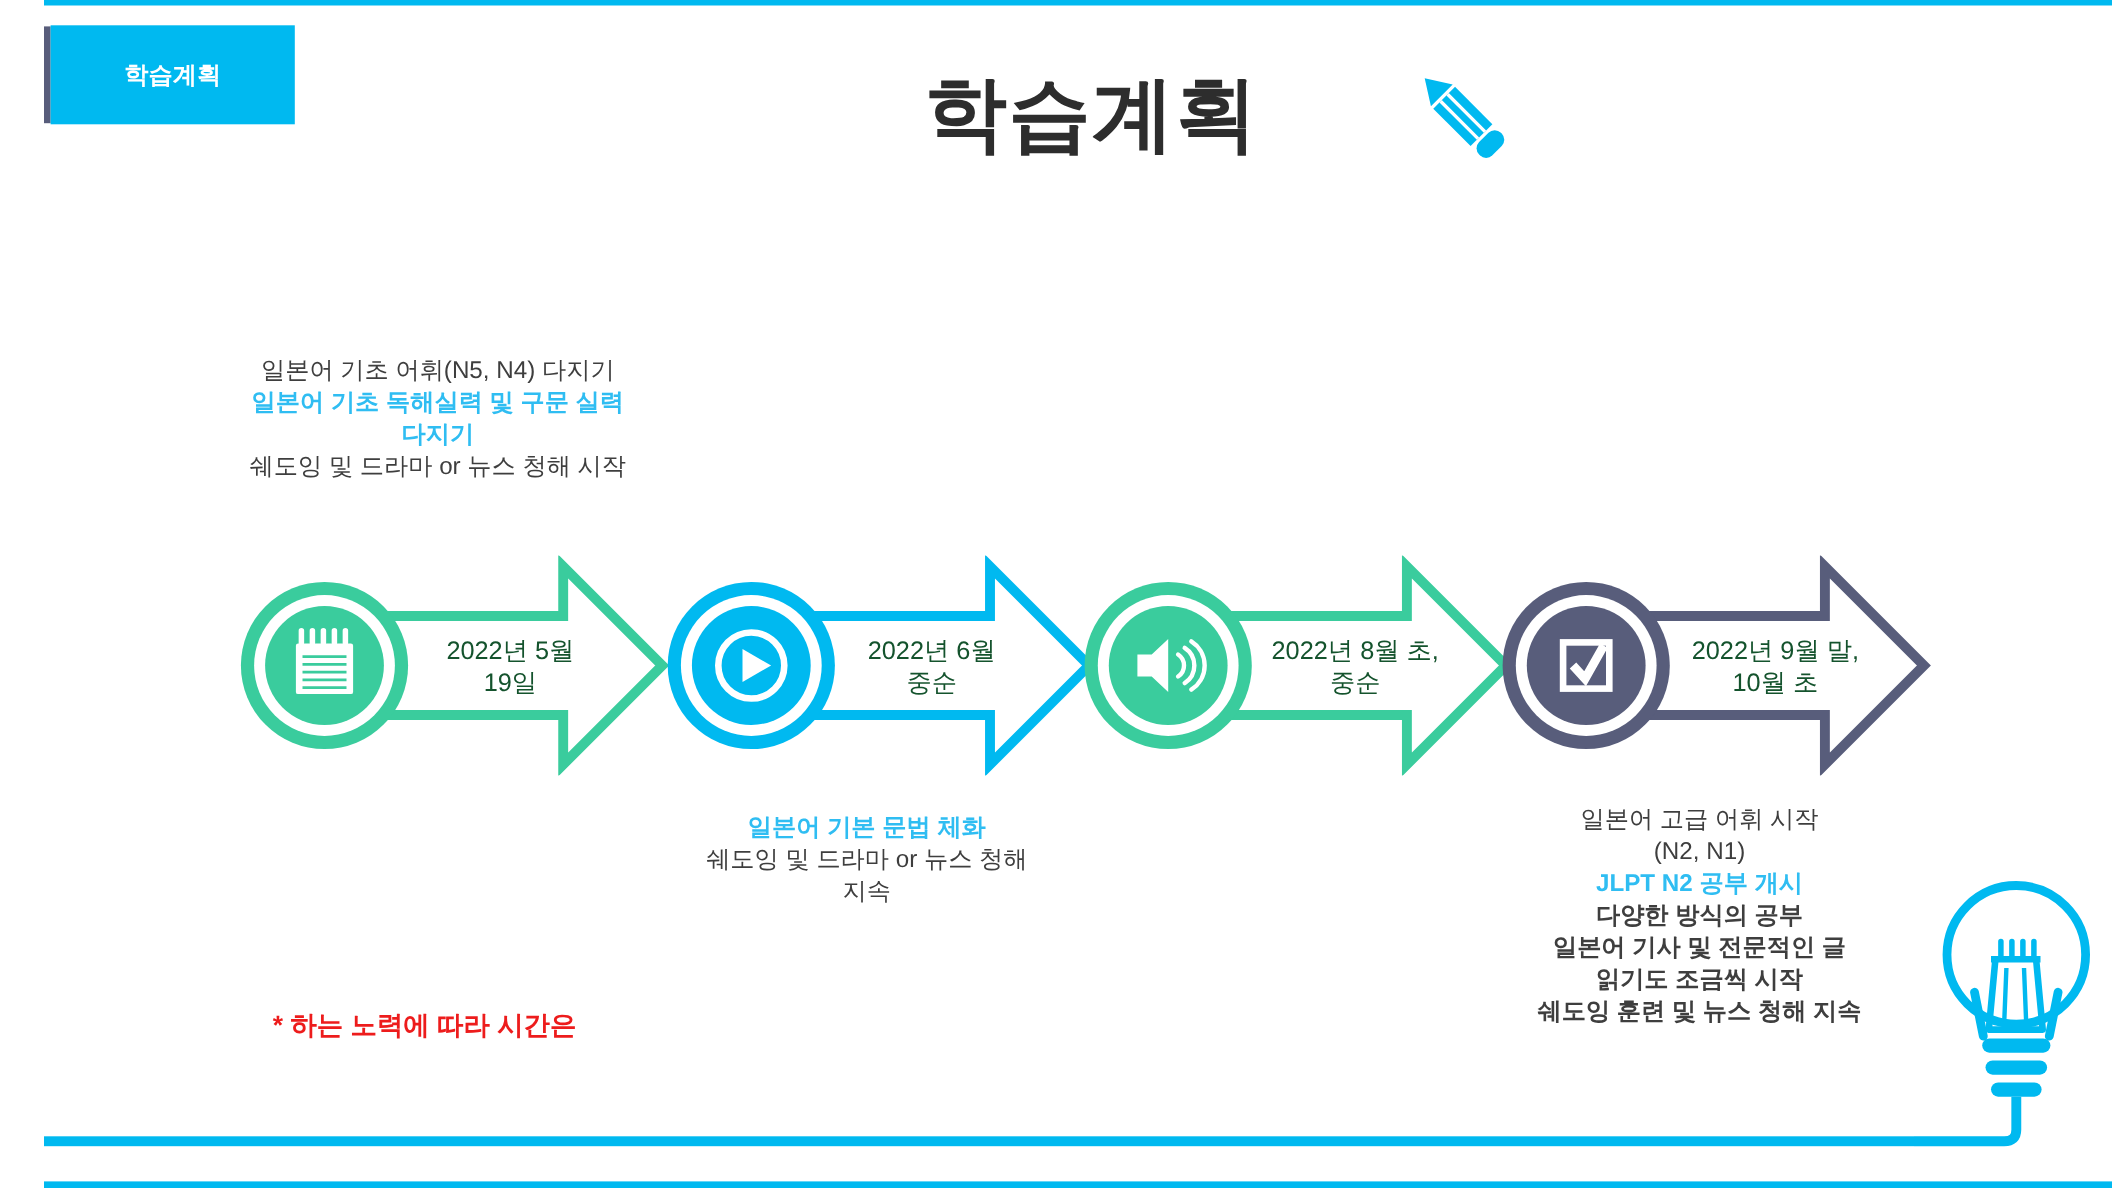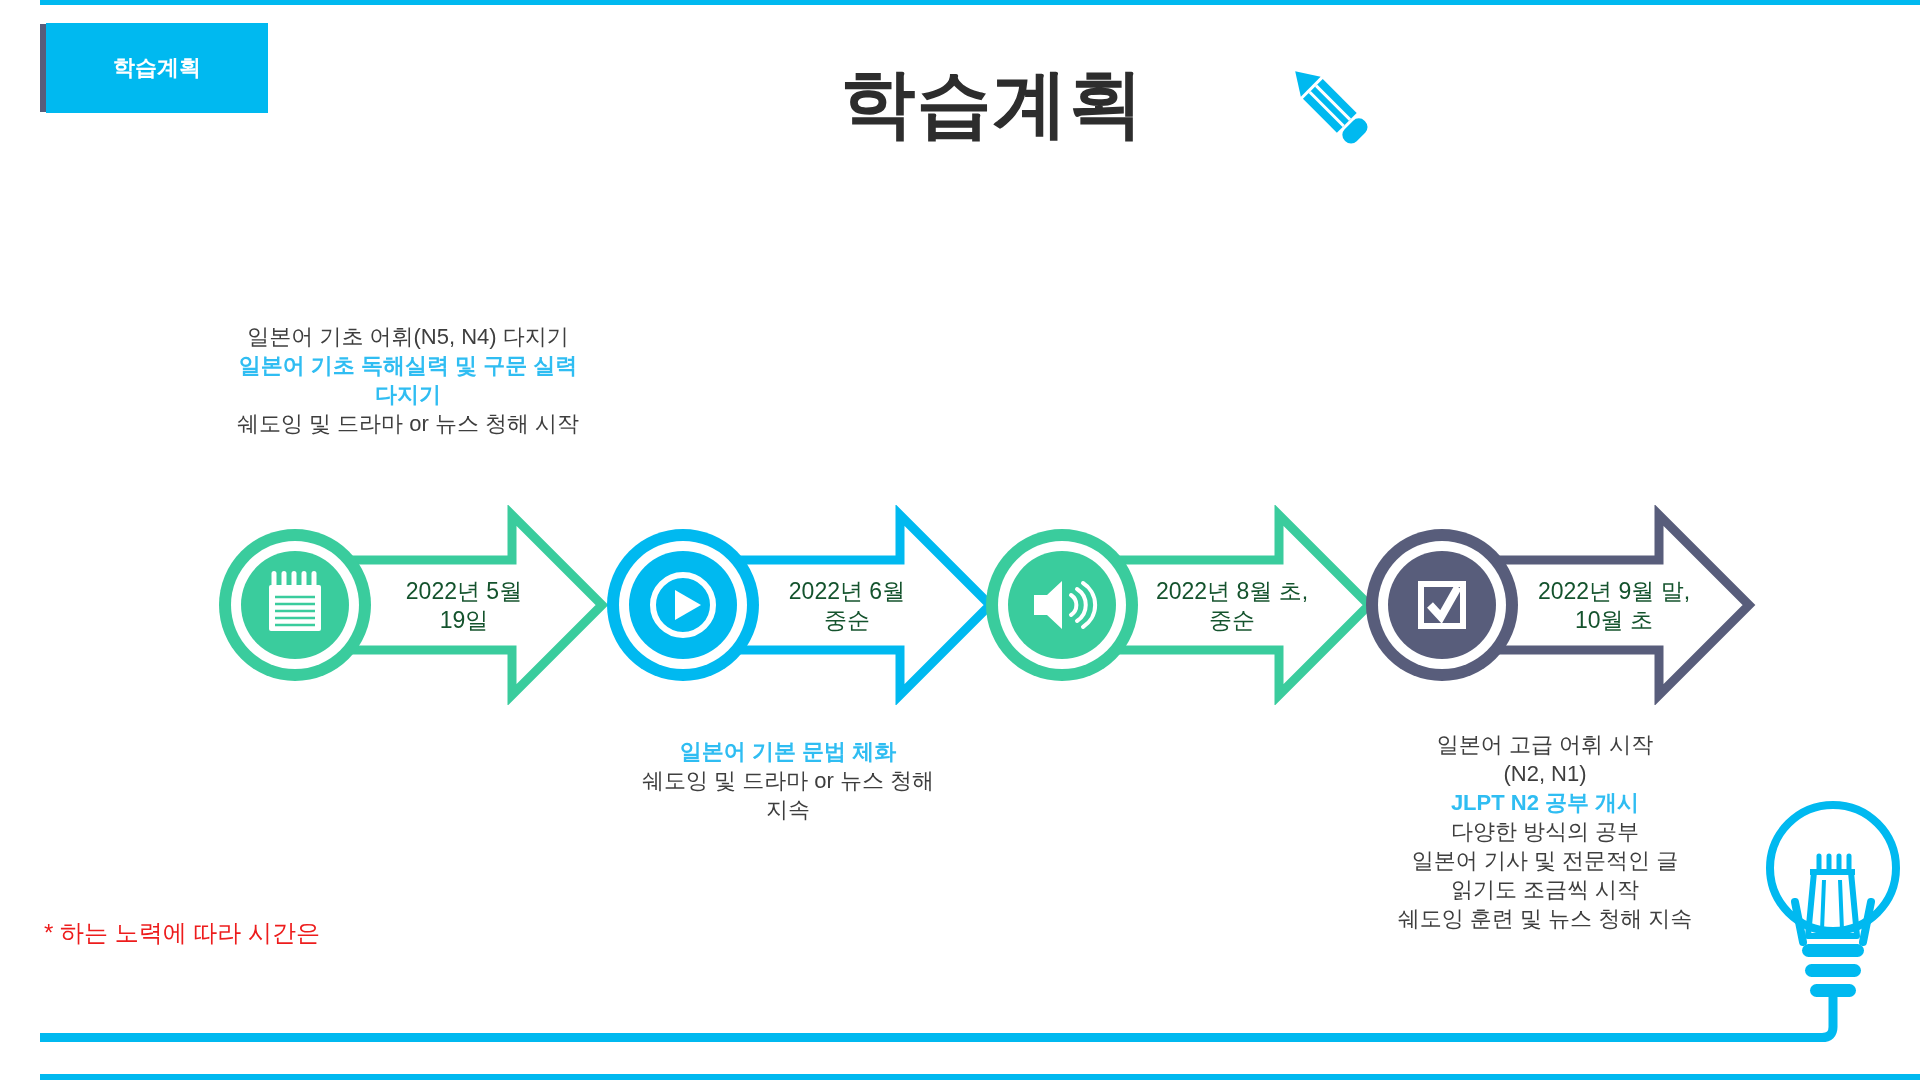--- a/index.html
+++ b/index.html
@@ -31,24 +31,24 @@
   .m-green .c-out,.m-green .c-in{fill:var(--green);}
   .m-blue  .c-out,.m-blue  .c-in{fill:var(--cyan);}
   .m-slate .c-out,.m-slate .c-in{fill:var(--slate);}
   .c-mid{fill:#fff;}
   .date{top:577px;width:240px;text-align:center;color:#14532d;
         font-size:23px;line-height:29px;}
   
   .notes{width:480px;text-align:center;font-size:22px;line-height:29px;}
   .note-line.dark{color:var(--ink);font-weight:400;}
   .note-line.cyan{color:var(--cyantext);font-weight:700;}
-  .note-line.darkbold{color:var(--ink);font-weight:400;}
+  .note-line.darkbold{color:var(--ink);font-weight:700;}
   
-  .footnote{left:4px;top:917px;width:480px;text-align:left;
-            font-size:24px;line-height:31px;font-weight:400;color:var(--red);}
+  .footnote{left:4px;top:917px;width:480px;text-align:right;
+            font-size:24px;line-height:31px;font-weight:700;color:var(--red);}
   .footnote .suffix{color:#2d2d2d;}
   
   .bulb{left:1700px;top:780px;}
   .wire{left:0;top:1033px;width:1700px;height:9px;background:var(--cyan);}
 </style>
 </head>
 <body>
 
 <div class="stage">
 
@@ -84,21 +84,21 @@
         <rect x="84.5" y="66" width="5" height="16" rx="2.5"></rect>
         <rect x="94.5" y="66" width="5" height="16" rx="2.5"></rect>
       </g>
       <path d="M58,92 H98 M58,99 H98 M58,106 H98 M58,113 H98 M58,120 H98" stroke="#3acc9d" stroke-width="2.5" fill="none"></path>
     </g>
   </svg>
   <div class="abs date" style="left:304px">
     <div>2022년 5월</div>
     <div>19일</div>
   </div>
-  <div class="abs notes" style="left:128px;top:322px">
+  <div class="abs notes" style="left:118px;top:322px">
       <div class="note-line dark">일본어 기초 어휘(N5, N4) 다지기</div>
       <div class="note-line cyan">일본어 기초 독해실력 및 구문 실력</div>
       <div class="note-line cyan">다지기</div>
       <div class="note-line dark">쉐도잉 및 드라마 or 뉴스 청해 시작</div>
     </div>
 
   <svg class="abs milestone m-blue" style="left:565px" viewBox="0 0 400 200">
     <path class="arrow" d="M78,55 H295 V10 L385,100 L295,190 V145 H78 Z"></path>
     <circle class="c-out" cx="78" cy="100" r="76"></circle>
     <circle class="c-mid" cx="78" cy="100" r="64"></circle>

